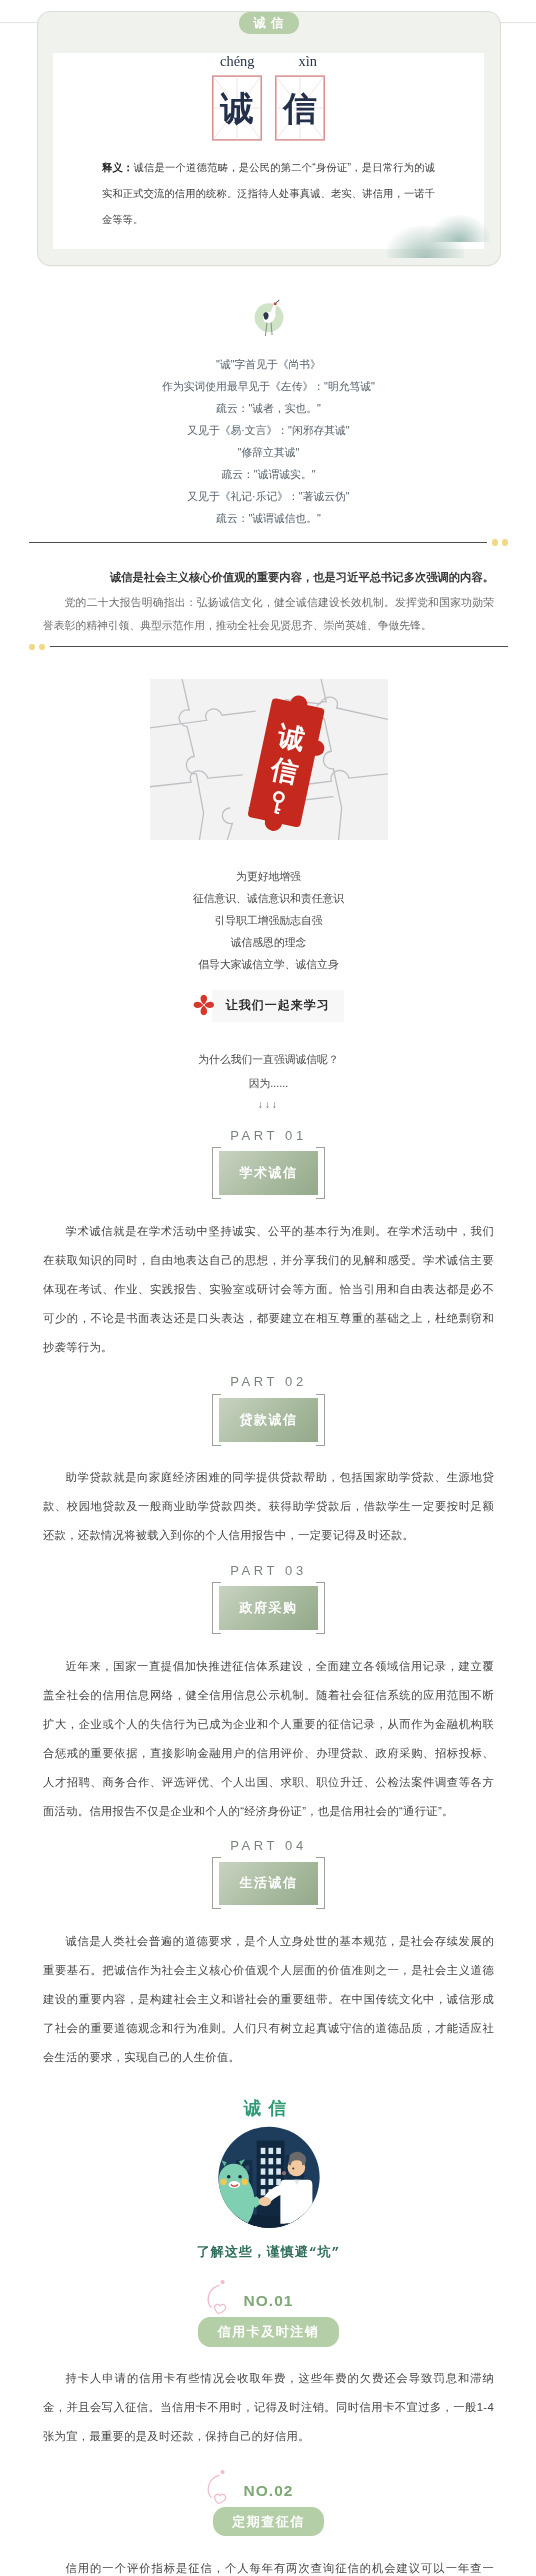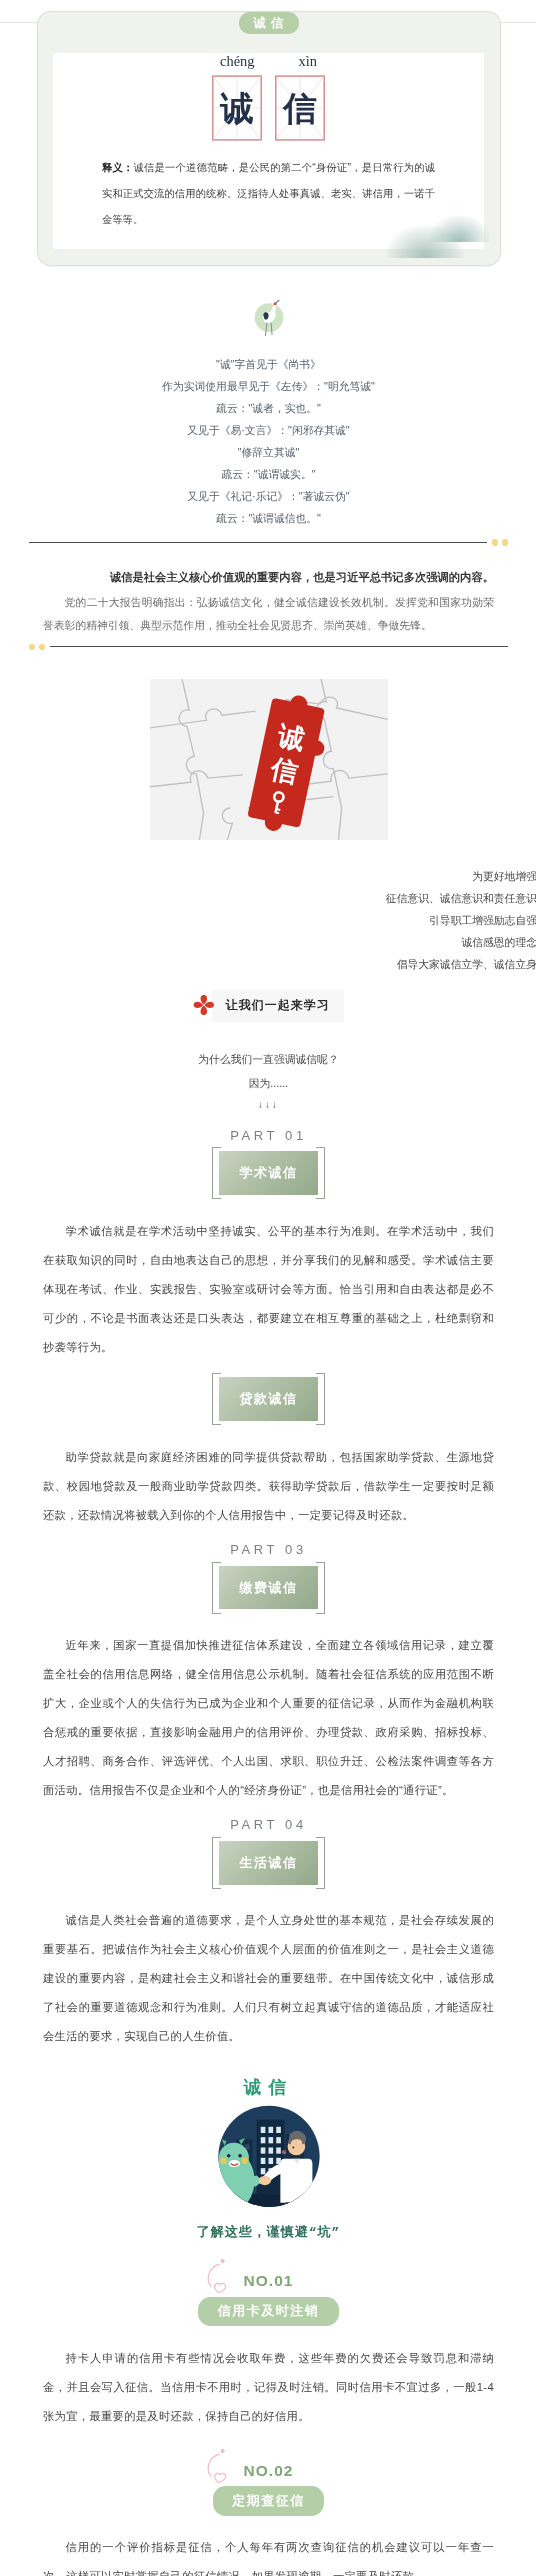--- a/index.html
+++ b/index.html
@@ -56,21 +56,21 @@
 
   
   .intro-bold{margin:19.6px 43px 0;font-size:11.3px;font-weight:bold;color:#383838;line-height:23px;text-align:right;}
   .intro-para{margin:2.1px 43px 0;font-size:10.8px;color:#6d6d6d;line-height:23px;text-align:justify;text-indent:2em;}
 
   
   .puzzle{margin:29px auto 0;width:238px;height:161px;}
   .puzzle svg{display:block;}
 
   
-  .slogan{margin-top:25px;text-align:right;color:#474747;font-size:10.8px;line-height:22px;}
+  .slogan{margin-top:25px;text-align:center;color:#474747;font-size:10.8px;line-height:22px;}
   .slogan div{height:22px;}
   .banner{margin-top:14.4px;display:flex;justify-content:center;align-items:center;}
   .banner .clover{margin-right:-3.1px;position:relative;z-index:2;}
   .banner-box{
     width:132px;height:32px;background:#f7f7f7;display:flex;align-items:center;justify-content:center;
     font-size:12px;font-weight:bold;color:#2d2d2d;letter-spacing:1px;
   }
   .why{margin-top:25px;text-align:center;color:#474747;font-size:10.8px;}
   .why .w1{line-height:24px;}
   .why .w2{line-height:24px;}
@@ -254,34 +254,35 @@
     <div class="part-label">PART 01</div>
     <div class="badge-wrap">
       <span class="bracket l"></span>
       <span class="bracket r"></span>
       <div class="badge">学术诚信</div>
     </div>
   </div>
   <p class="para">学术诚信就是在学术活动中坚持诚实、公平的基本行为准则。在学术活动中，我们在获取知识的同时，自由地表达自己的思想，并分享我们的见解和感受。学术诚信主要体现在考试、作业、实践报告、实验室或研讨会等方面。恰当引用和自由表达都是必不可少的，不论是书面表达还是口头表达，都要建立在相互尊重的基础之上，杜绝剽窃和抄袭等行为。</p>
 
   <div class="part-head">
+    <div class="part-label">PART 02</div>
     <div class="badge-wrap">
       <span class="bracket l"></span>
       <span class="bracket r"></span>
       <div class="badge">贷款诚信</div>
     </div>
   </div>
   <p class="para">助学贷款就是向家庭经济困难的同学提供贷款帮助，包括国家助学贷款、生源地贷款、校园地贷款及一般商业助学贷款四类。获得助学贷款后，借款学生一定要按时足额还款，还款情况将被载入到你的个人信用报告中，一定要记得及时还款。</p>
 
   <div class="part-head">
     <div class="part-label">PART 03</div>
     <div class="badge-wrap">
       <span class="bracket l"></span>
       <span class="bracket r"></span>
-      <div class="badge">缴费诚信</div>
+      <div class="badge">政府采购</div>
     </div>
   </div>
   <p class="para">近年来，国家一直提倡加快推进征信体系建设，全面建立各领域信用记录，建立覆盖全社会的信用信息网络，健全信用信息公示机制。随着社会征信系统的应用范围不断扩大，企业或个人的失信行为已成为企业和个人重要的征信记录，从而作为金融机构联合惩戒的重要依据，直接影响金融用户的信用评价、办理贷款、政府采购、招标投标、人才招聘、商务合作、评选评优、个人出国、求职、职位升迁、公检法案件调查等各方面活动。信用报告不仅是企业和个人的“经济身份证”，也是信用社会的“通行证”。</p>
 
   <div class="part-head">
     <div class="part-label">PART 04</div>
     <div class="badge-wrap">
       <span class="bracket l"></span>
       <span class="bracket r"></span>
       <div class="badge">生活诚信</div>

